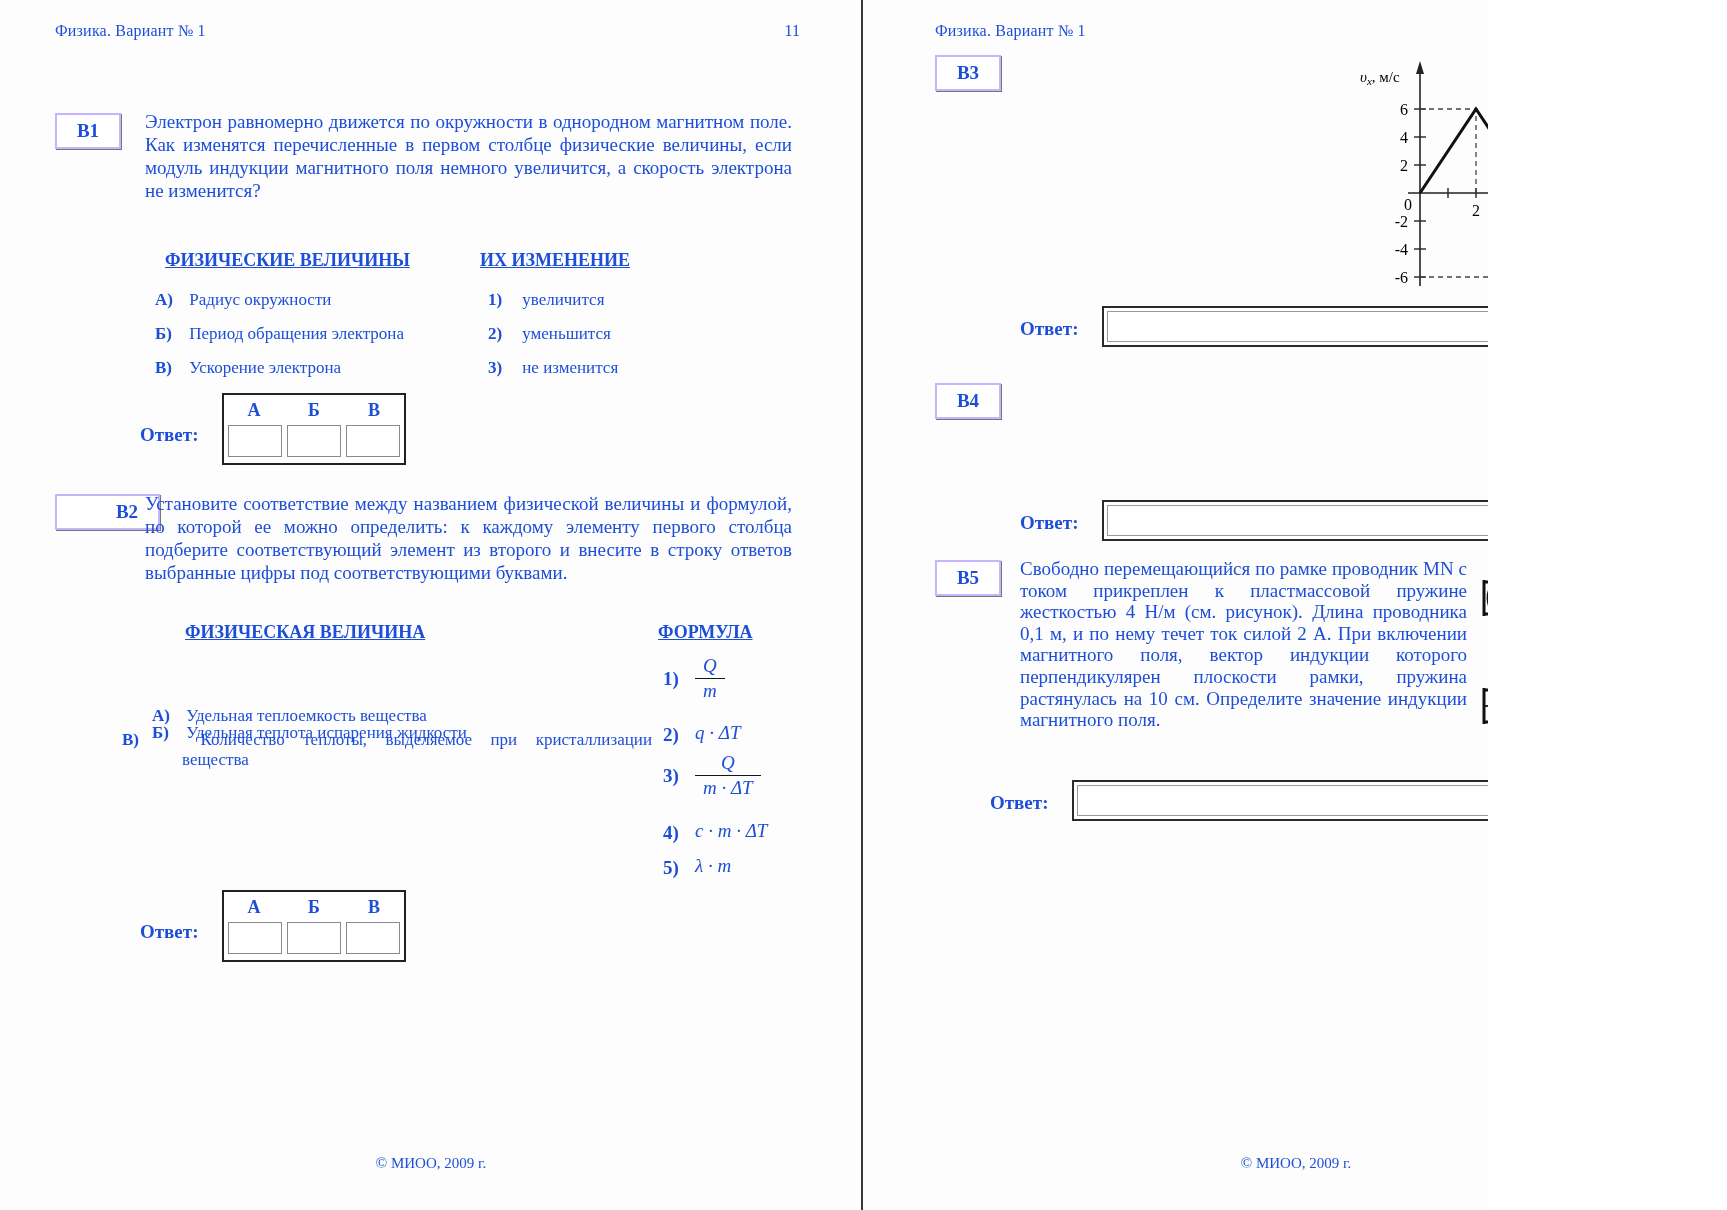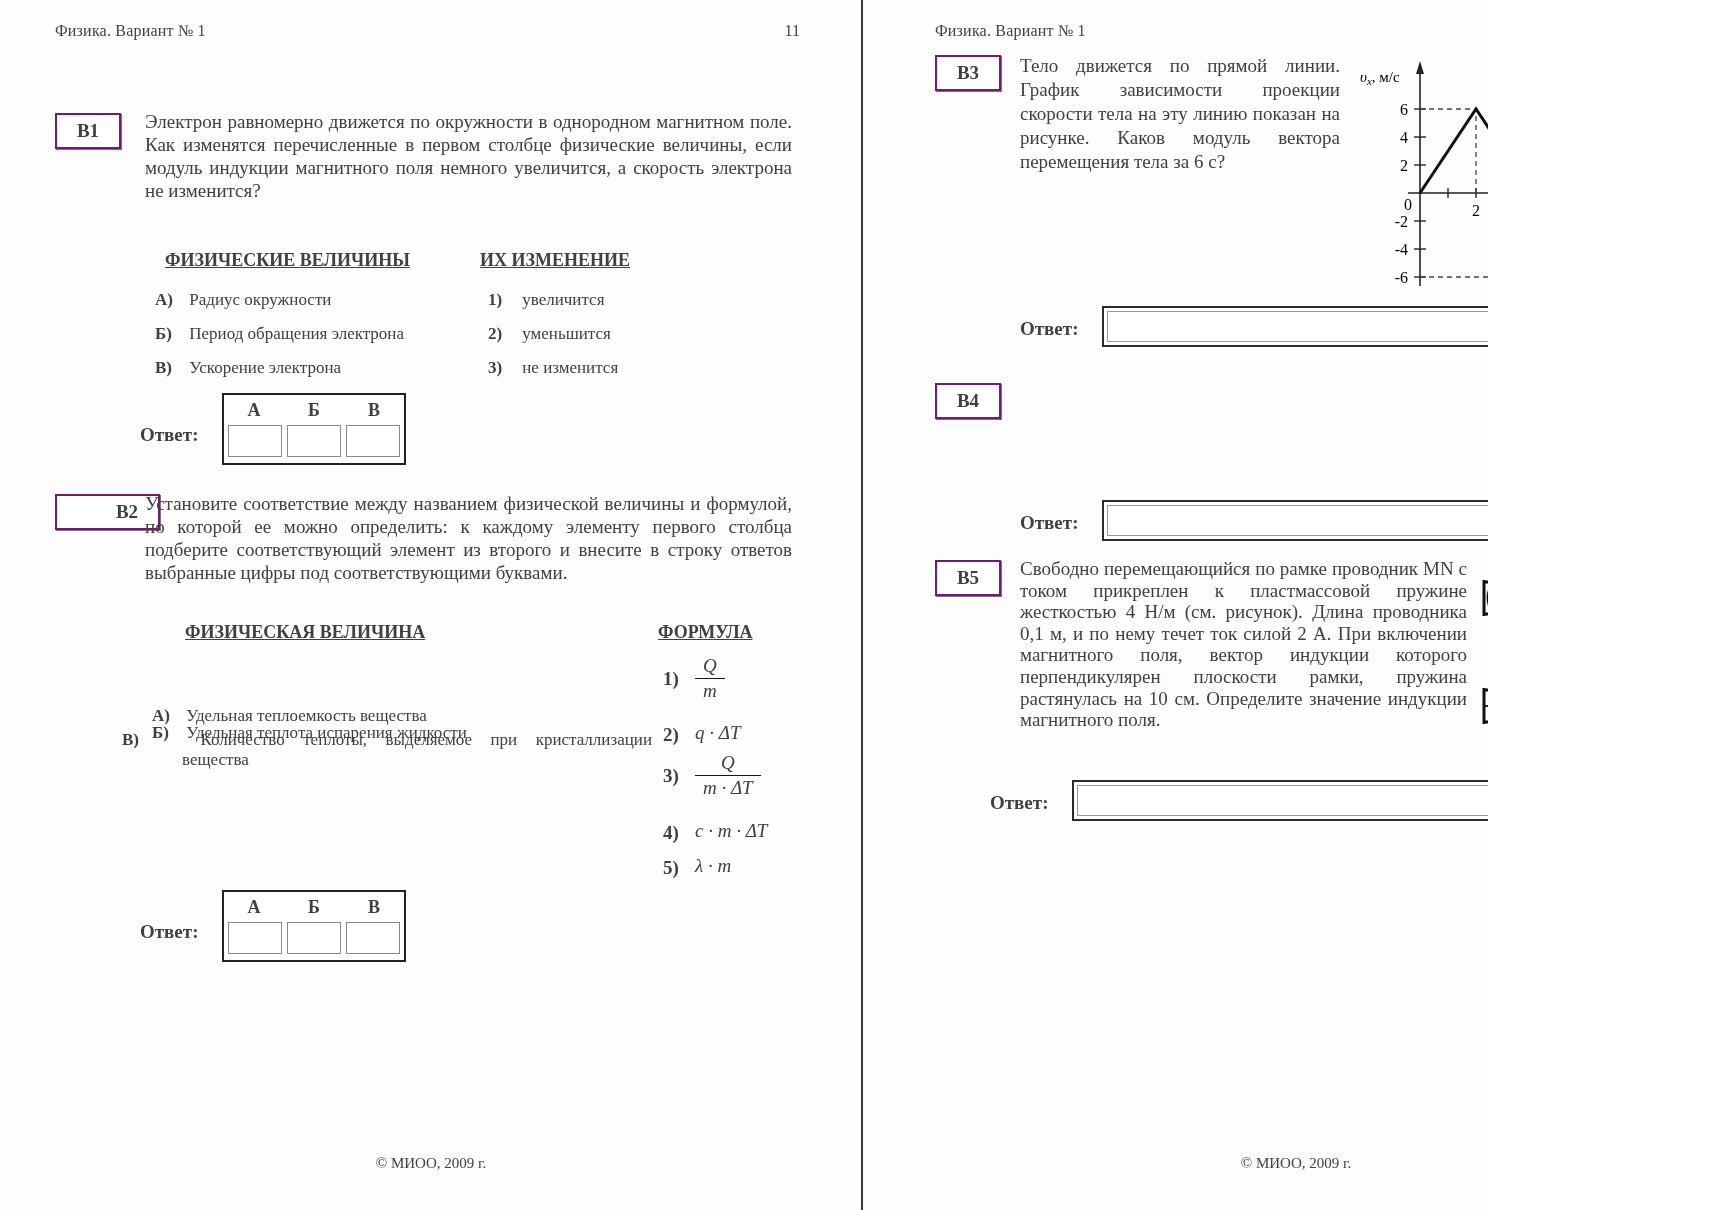--- a/index.html
+++ b/index.html
@@ -1,27 +1,27 @@
 <!DOCTYPE html>
 <html><head>
 <meta charset="utf-8">
 <style>
   html,body{margin:0;padding:0;background:#fff;}
   #stage{position:relative;width:1488px;height:1210px;background:#fdfdfd;overflow:hidden;
-         font-family:"Liberation Serif","DejaVu Serif",serif;color:#404040;}
+         font-family:"Liberation Serif","DejaVu Serif",serif;color:#1d4ed8;}
   .page{position:absolute;top:0;width:862px;height:1210px;}
   #page-left{left:0;}
   #page-right{left:865px;}
   .divider{position:absolute;left:861px;top:0;width:2px;height:1210px;background:#3a3a3a;}
   .abs{position:absolute;}
   .hdr{font-size:16px;letter-spacing:.2px;}
   .pgnum{font-size:16px;}
   .footer{position:absolute;width:100%;text-align:center;font-size:15px;}
   .section-title{font-weight:bold;font-size:20px;text-align:center;width:100%;}
-  .tlabel{position:absolute;width:62px;height:32px;border:2px solid #701a75;
+  .tlabel{position:absolute;width:62px;height:32px;border:2px solid #c4b5fd;
           box-shadow:1px 1px 0 #777;display:flex;align-items:center;justify-content:center;
           font-weight:bold;font-size:19px;background:#fff;}
   .ttext{position:absolute;font-size:19px;line-height:23px;text-align:justify;}
   .ttext.rp{line-height:22px;}
   .colhead{position:absolute;font-weight:bold;font-size:18px;text-decoration:underline;white-space:nowrap;}
   .pair{position:absolute;white-space:nowrap;font-size:17px;}
   .pair .k{font-weight:bold;display:inline-block;min-width:30px;}
   .pair.wrap{white-space:normal;text-align:justify;}
   .anslabel{position:absolute;font-weight:bold;font-size:19px;white-space:nowrap;}
   .ansgrid{position:absolute;width:184px;height:72px;border:2px solid #222;background:#fff;box-sizing:border-box;}
@@ -152,21 +152,20 @@
     </div>
 
     <div class="footer" style="top:1155px;">© МИОО, 2009 г.</div>
   </div>
 
   <div class="page" id="page-right">
     <div class="abs hdr" style="left:70px;top:22px;">Физика. Вариант № 1</div>
     <div class="abs pgnum" style="left:780px;top:22px;width:30px;text-align:right;">12</div>
 
     <div class="tlabel" style="left:70px;top:55px;">В3</div>
-    <div class="ttext rp" style="left:155px;top:54px;width:320px;line-height:24px;">Тело движется по прямой линии. График зависимости проекции скорости тела на эту линию показан на рисунке. Каков модуль вектора перемещения тела за 6 с?</div>
 
     <svg class="abs" id="b3-chart" style="left:487px;top:58px;" width="330" height="238" viewBox="0 0 330 238">
 
       <line class="axis" x1="68" y1="228" x2="68" y2="12"></line>
       <polygon points="64,16 72,16 68,3" fill="#222"></polygon>
       <line class="axis" x1="56" y1="135" x2="310" y2="135"></line>
       <polygon points="304,131 304,139 317,135" fill="#222"></polygon>
 
       <line class="tick" x1="96" y1="130" x2="96" y2="140"></line>
       <line class="tick" x1="124" y1="130" x2="124" y2="140"></line>

